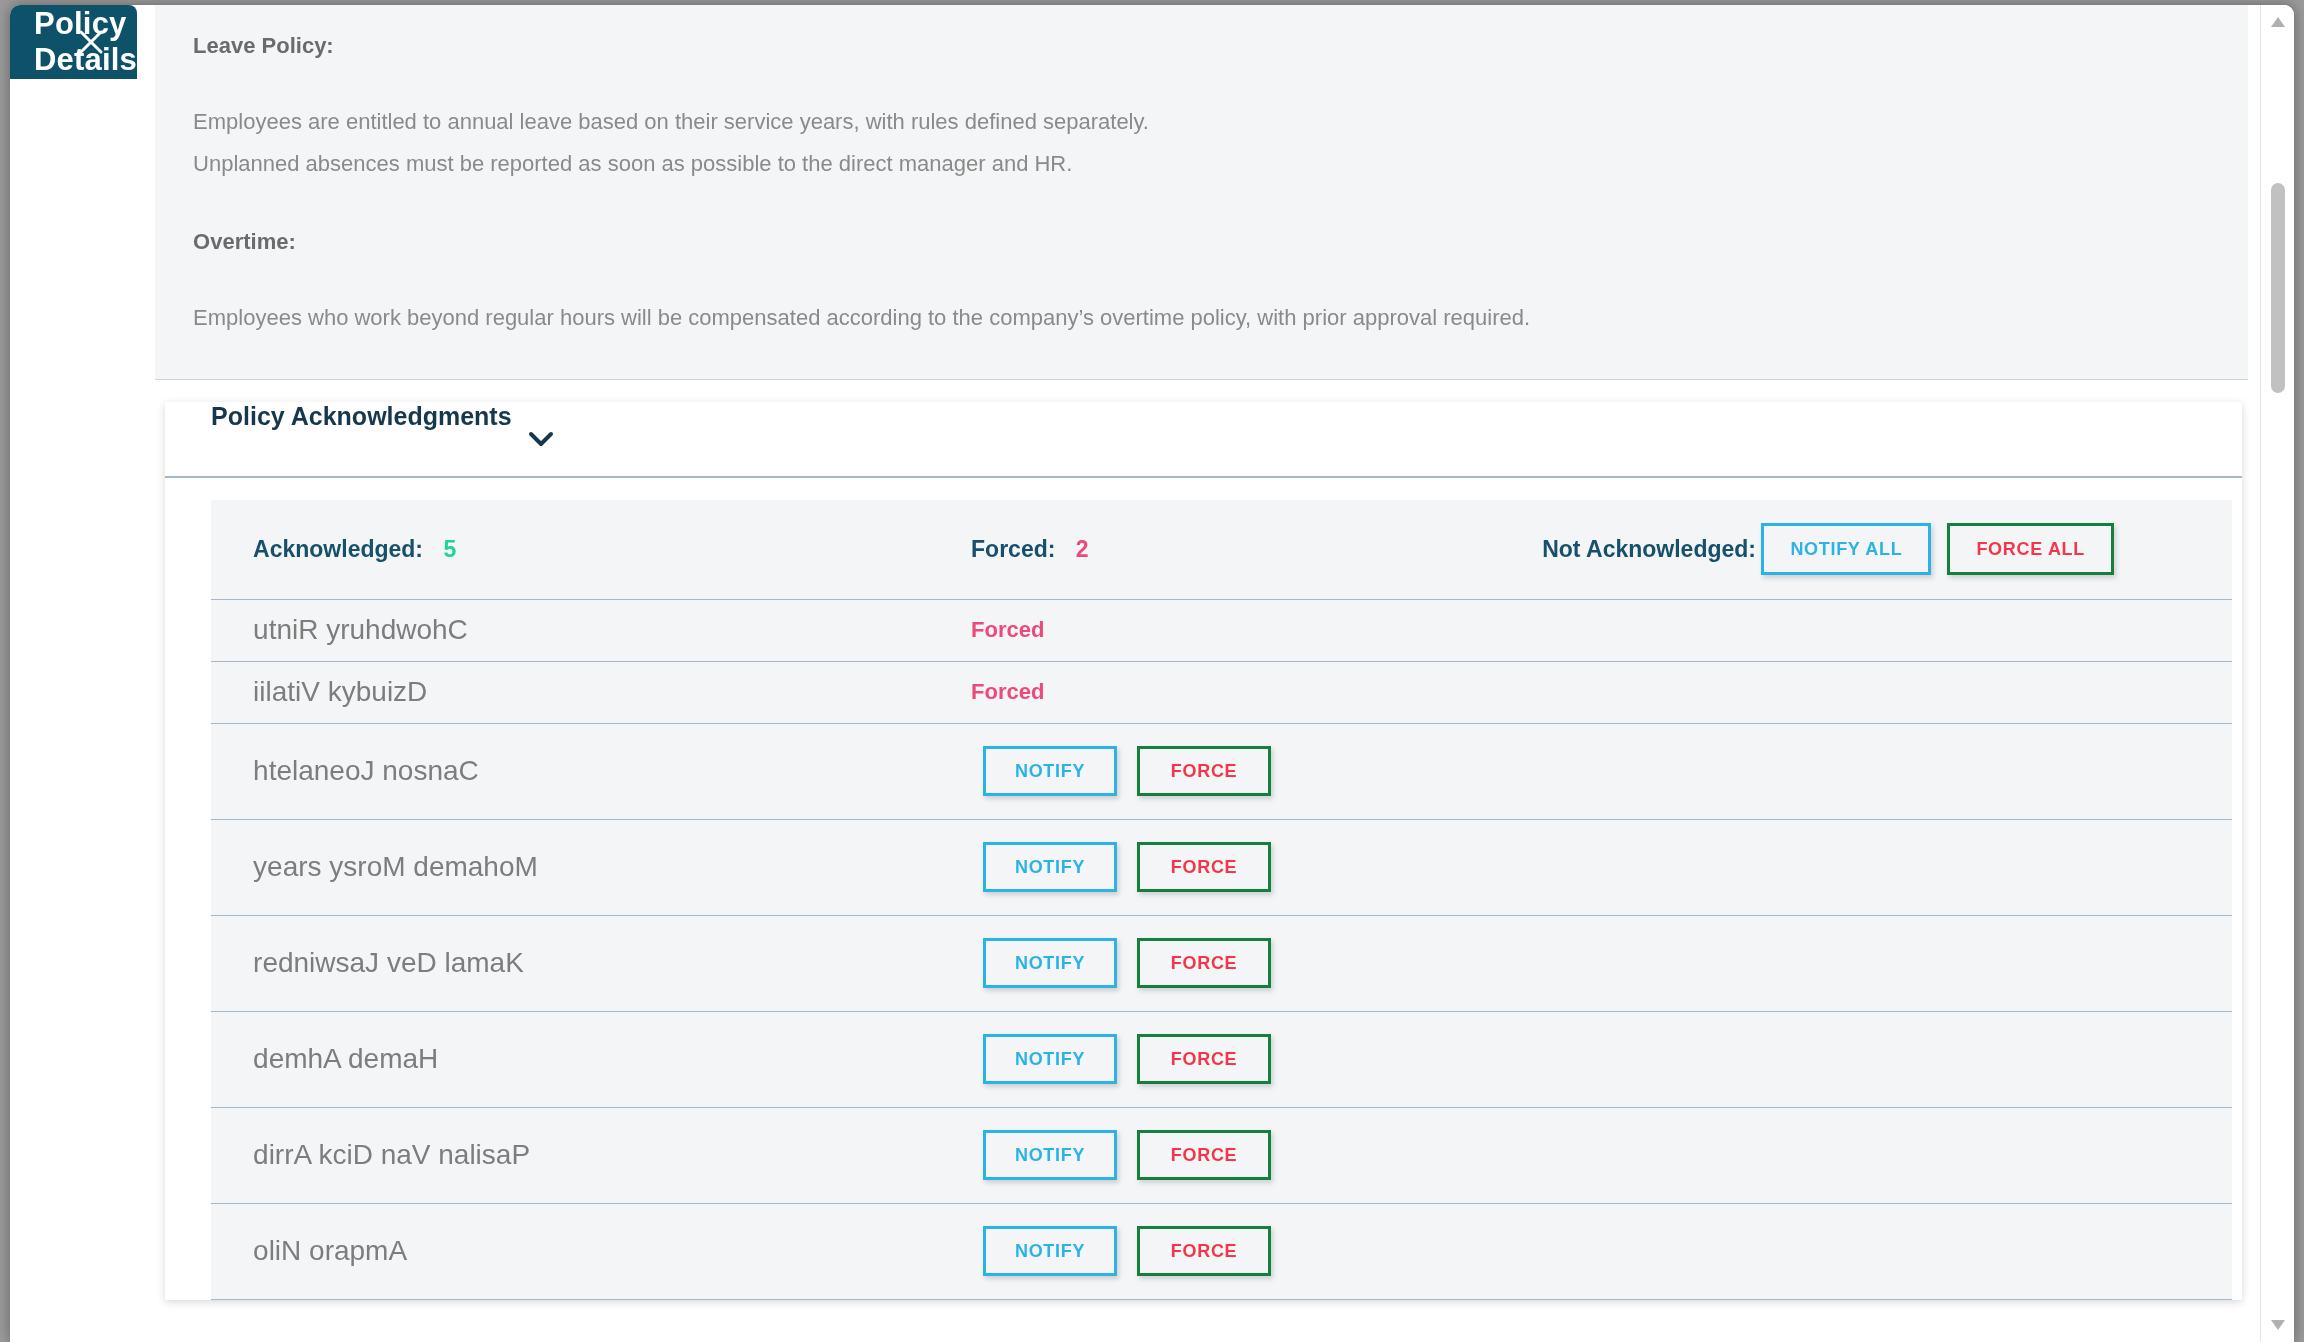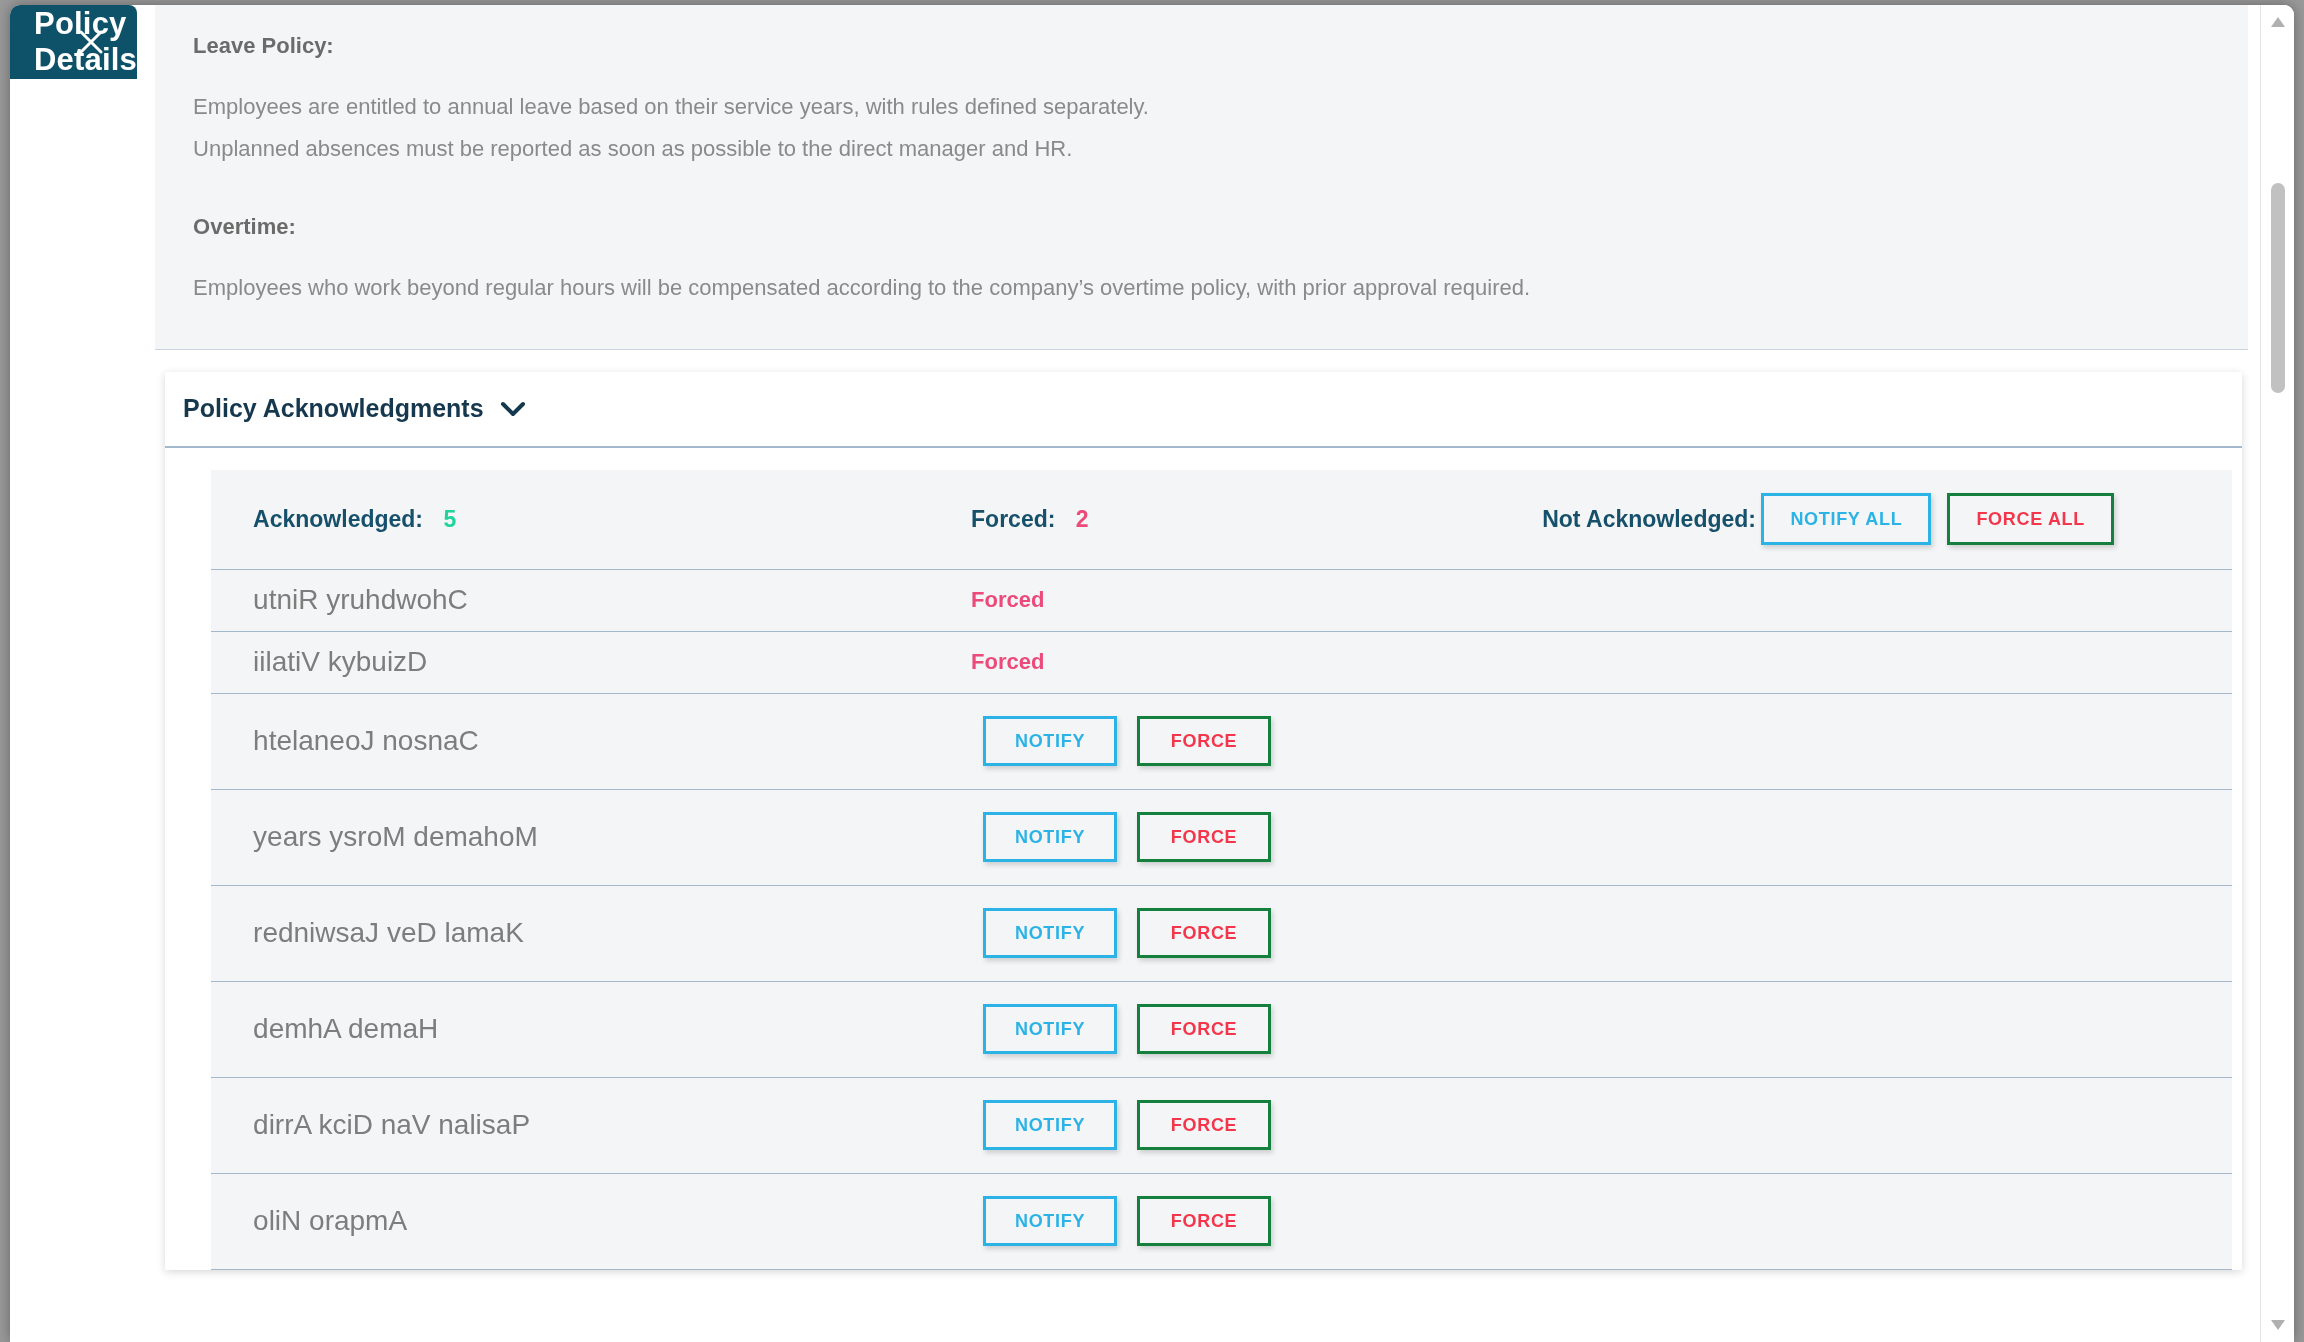--- a/index.html
+++ b/index.html
@@ -84,37 +84,36 @@
   .policy-heading {
     color: #6b6b6b;
     font-size: 22px;
     font-weight: bold;
     line-height: 1.4;
   }
   .policy-para {
     color: #8a8a8a;
     font-size: 22px;
     line-height: 1.55;
-    margin-top: 28px;
+    margin-top: 43px;
   }
   .policy-gap { height: 46px; }
 
   
   .ack-card {
     margin: 22px 18px 0 28px;
     background: #ffffff;
     box-shadow: 0 2px 9px rgba(0,0,0,0.16);
     border-radius: 2px;
     overflow: hidden;
   }
   .ack-card-header {
     height: 76px;
     display: flex;
-    align-items: center;
-    padding-left: 18px;
+    padding-left: 46px;
     border-bottom: 2px solid #a4b8cb;
     background: #ffffff;
     cursor: pointer;
   }
   .ack-card-title {
     color: #16384f;
     font-size: 25px;
     font-weight: bold;
   }
   .chevron {

